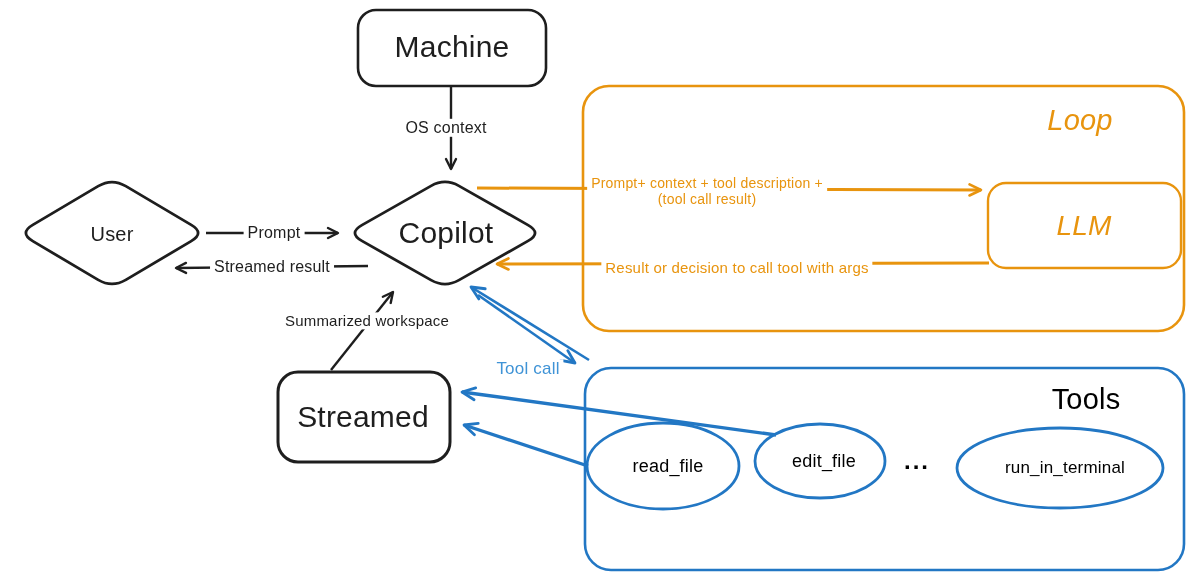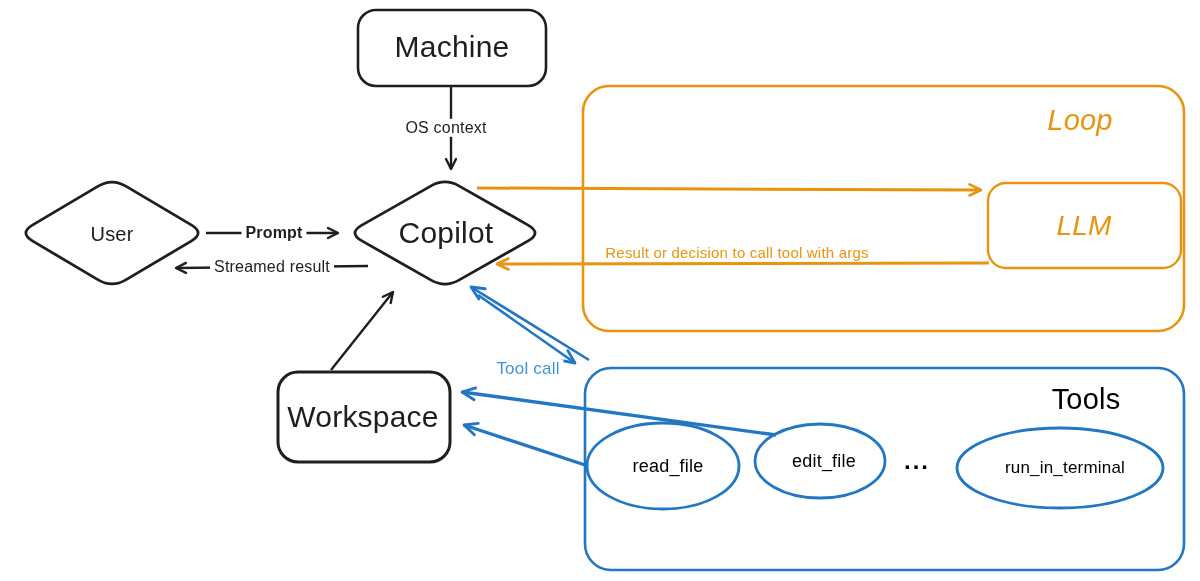--- a/index.html
+++ b/index.html
@@ -71,28 +71,33 @@
 
     <line x1="478" y1="295" x2="575" y2="363" stroke="#2277c4" stroke-width="2.6" marker-end="url(#ah-blue)"></line>
     <line x1="589" y1="360" x2="471" y2="287" stroke="#2277c4" stroke-width="2.6" marker-end="url(#ah-blue)"></line>
     <line x1="776" y1="435" x2="462" y2="392" stroke="#2277c4" stroke-width="3.4" marker-end="url(#ah-blue)"></line>
     <line x1="588" y1="466" x2="464" y2="425" stroke="#2277c4" stroke-width="3.4" marker-end="url(#ah-blue)"></line>
   </svg>
 
   <div class="lbl node-lbl" style="left:452px;top:47px;">Machine</div>
   <div class="lbl node-lbl" style="left:112px;top:234px;font-size:20px;">User</div>
   <div class="lbl node-lbl" style="left:446px;top:233px;">Copilot</div>
-  <div class="lbl node-lbl" style="left:363px;top:417px;">Workspace</div>
+  <div class="lbl node-lbl" style="left:363px;top:417px;">Streamed</div>
   <div class="lbl node-lbl orange italic" style="left:1080px;top:120px;font-size:29px;">Loop</div>
   <div class="lbl node-lbl orange italic" style="left:1084px;top:226px;font-size:28px;">LLM</div>
   <div class="lbl node-lbl blue" style="left:1086px;top:399px;font-size:29px;">Tools</div>
   <div class="lbl tool-lbl blue" style="left:664px;top:466px;">read_file</div>
   <div class="lbl tool-lbl blue" style="left:820px;top:461px;">edit_file</div>
   <div class="lbl dots blue" style="left:917px;top:461px;">...</div>
   <div class="lbl tool-lbl blue" style="left:1061px;top:468px;font-size:17px;">run_in_terminal</div>
 
   <div class="lbl edge-lbl" style="left:446px;top:128px;">OS context</div>
-  <div class="lbl edge-lbl" style="left:274px;top:233px;font-weight:bold;">Prompt</div>
+  <div class="lbl edge-lbl" style="left:274px;top:233px;">Prompt</div>
   <div class="lbl edge-lbl" style="left:272px;top:267px;">Streamed result</div>
+  <div class="lbl edge-lbl" style="left:367px;top:321px;font-size:15px;">Summarized workspace</div>
   <div class="lbl edge-lbl blue-light" style="left:528px;top:325px;font-size:17px;margin-top:44px;">Tool call</div>
-  <div class="lbl edge-lbl orange" style="left:737px;top:253px;font-size:15px;">Result or decision to call tool with args</div>
+  <div class="lbl edge-lbl orange small-orange" style="left:707px;top:191px;">
+    <div>Prompt+ context + tool description +</div>
+    <div>(tool call result)</div>
+  </div>
+  <div class="lbl edge-lbl orange" style="left:737px;top:268px;font-size:15px;">Result or decision to call tool with args</div>
 
 </div>
 
 </body></html>

